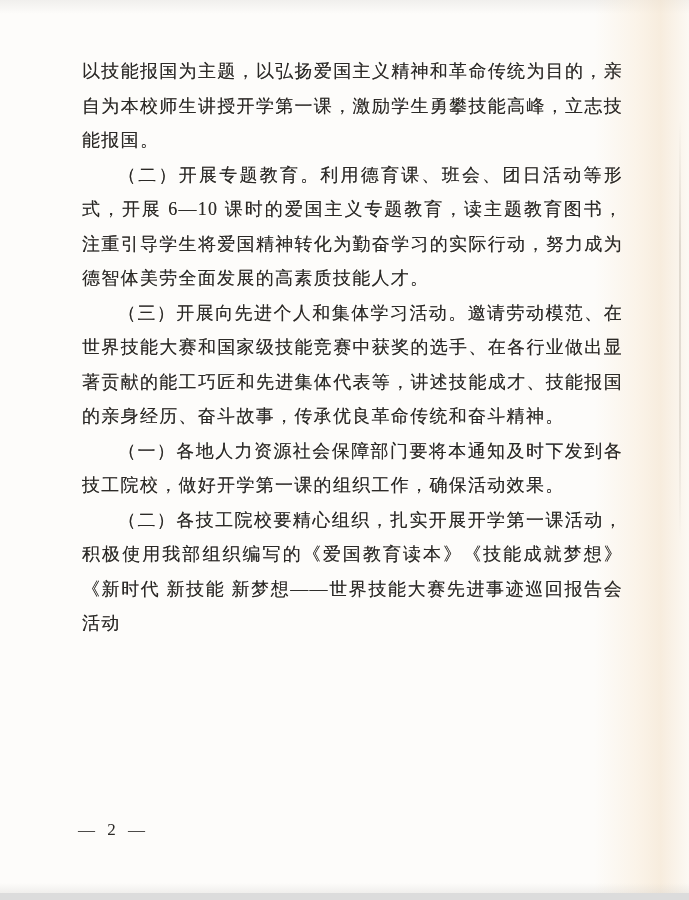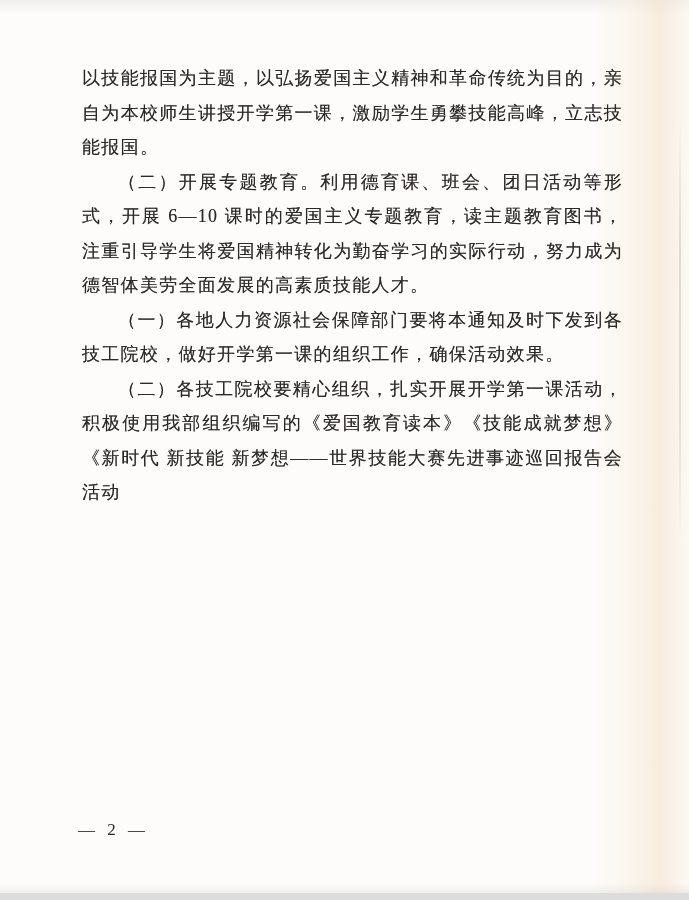--- a/index.html
+++ b/index.html
@@ -53,21 +53,21 @@
     position: absolute;
     bottom: 7px; left: 0;
     width: 100%; height: 10px;
     background: linear-gradient(to top, rgba(200,198,195,0.25), rgba(200,198,195,0));
     pointer-events: none;
   }
   
   .text-block {
     position: absolute;
     left: 82px;
-    top: 61px;
+    top: 54px;
     width: 541px;
     color: var(--ink, #2b2926);
     font-size: 18px;
     line-height: 34.5px;
     letter-spacing: 1.3px;
     text-align: justify;
     text-align-last: left;
     text-shadow: 0 0 0.5px rgba(40,38,35,0.55);
   }
   .text-block p {
@@ -97,20 +97,21 @@
 
 <div class="page">
 
   <div class="scan-shade-top"></div>
   <div class="scan-tint-right"></div>
   <div class="scan-line-right"></div>
 
   <div class="text-block">
     <p>以技能报国为主题，以弘扬爱国主义精神和革命传统为目的，亲自为本校师生讲授开学第一课，激励学生勇攀技能高峰，立志技能报国。</p>
     <p class="p-indent">（二）开展专题教育。利用德育课、班会、团日活动等形式，开展 6—10 课时的爱国主义专题教育，读主题教育图书，注重引导学生将爱国精神转化为勤奋学习的实际行动，努力成为德智体美劳全面发展的高素质技能人才。</p>
+    <p class="p-indent">（三）开展向先进个人和集体学习活动。邀请劳动模范、在世界技能大赛和国家级技能竞赛中获奖的选手、在各行业做出显著贡献的能工巧匠和先进集体代表等，讲述技能成才、技能报国的亲身经历、奋斗故事，传承优良革命传统和奋斗精神。</p>
     <p class="p-indent">（一）各地人力资源社会保障部门要将本通知及时下发到各技工院校，做好开学第一课的组织工作，确保活动效果。</p>
     <p class="p-indent">（二）各技工院校要精心组织，扎实开展开学第一课活动，积极使用我部组织编写的《爱国教育读本》《技能成就梦想》《新时代 新技能 新梦想——世界技能大赛先进事迹巡回报告会活动</p>
   </div>
 
   <div class="page-number">— 2 —</div>
 
   <div class="scan-shade-bottom"></div>
   <div class="scan-strip-bottom"></div>
 
 </div>

